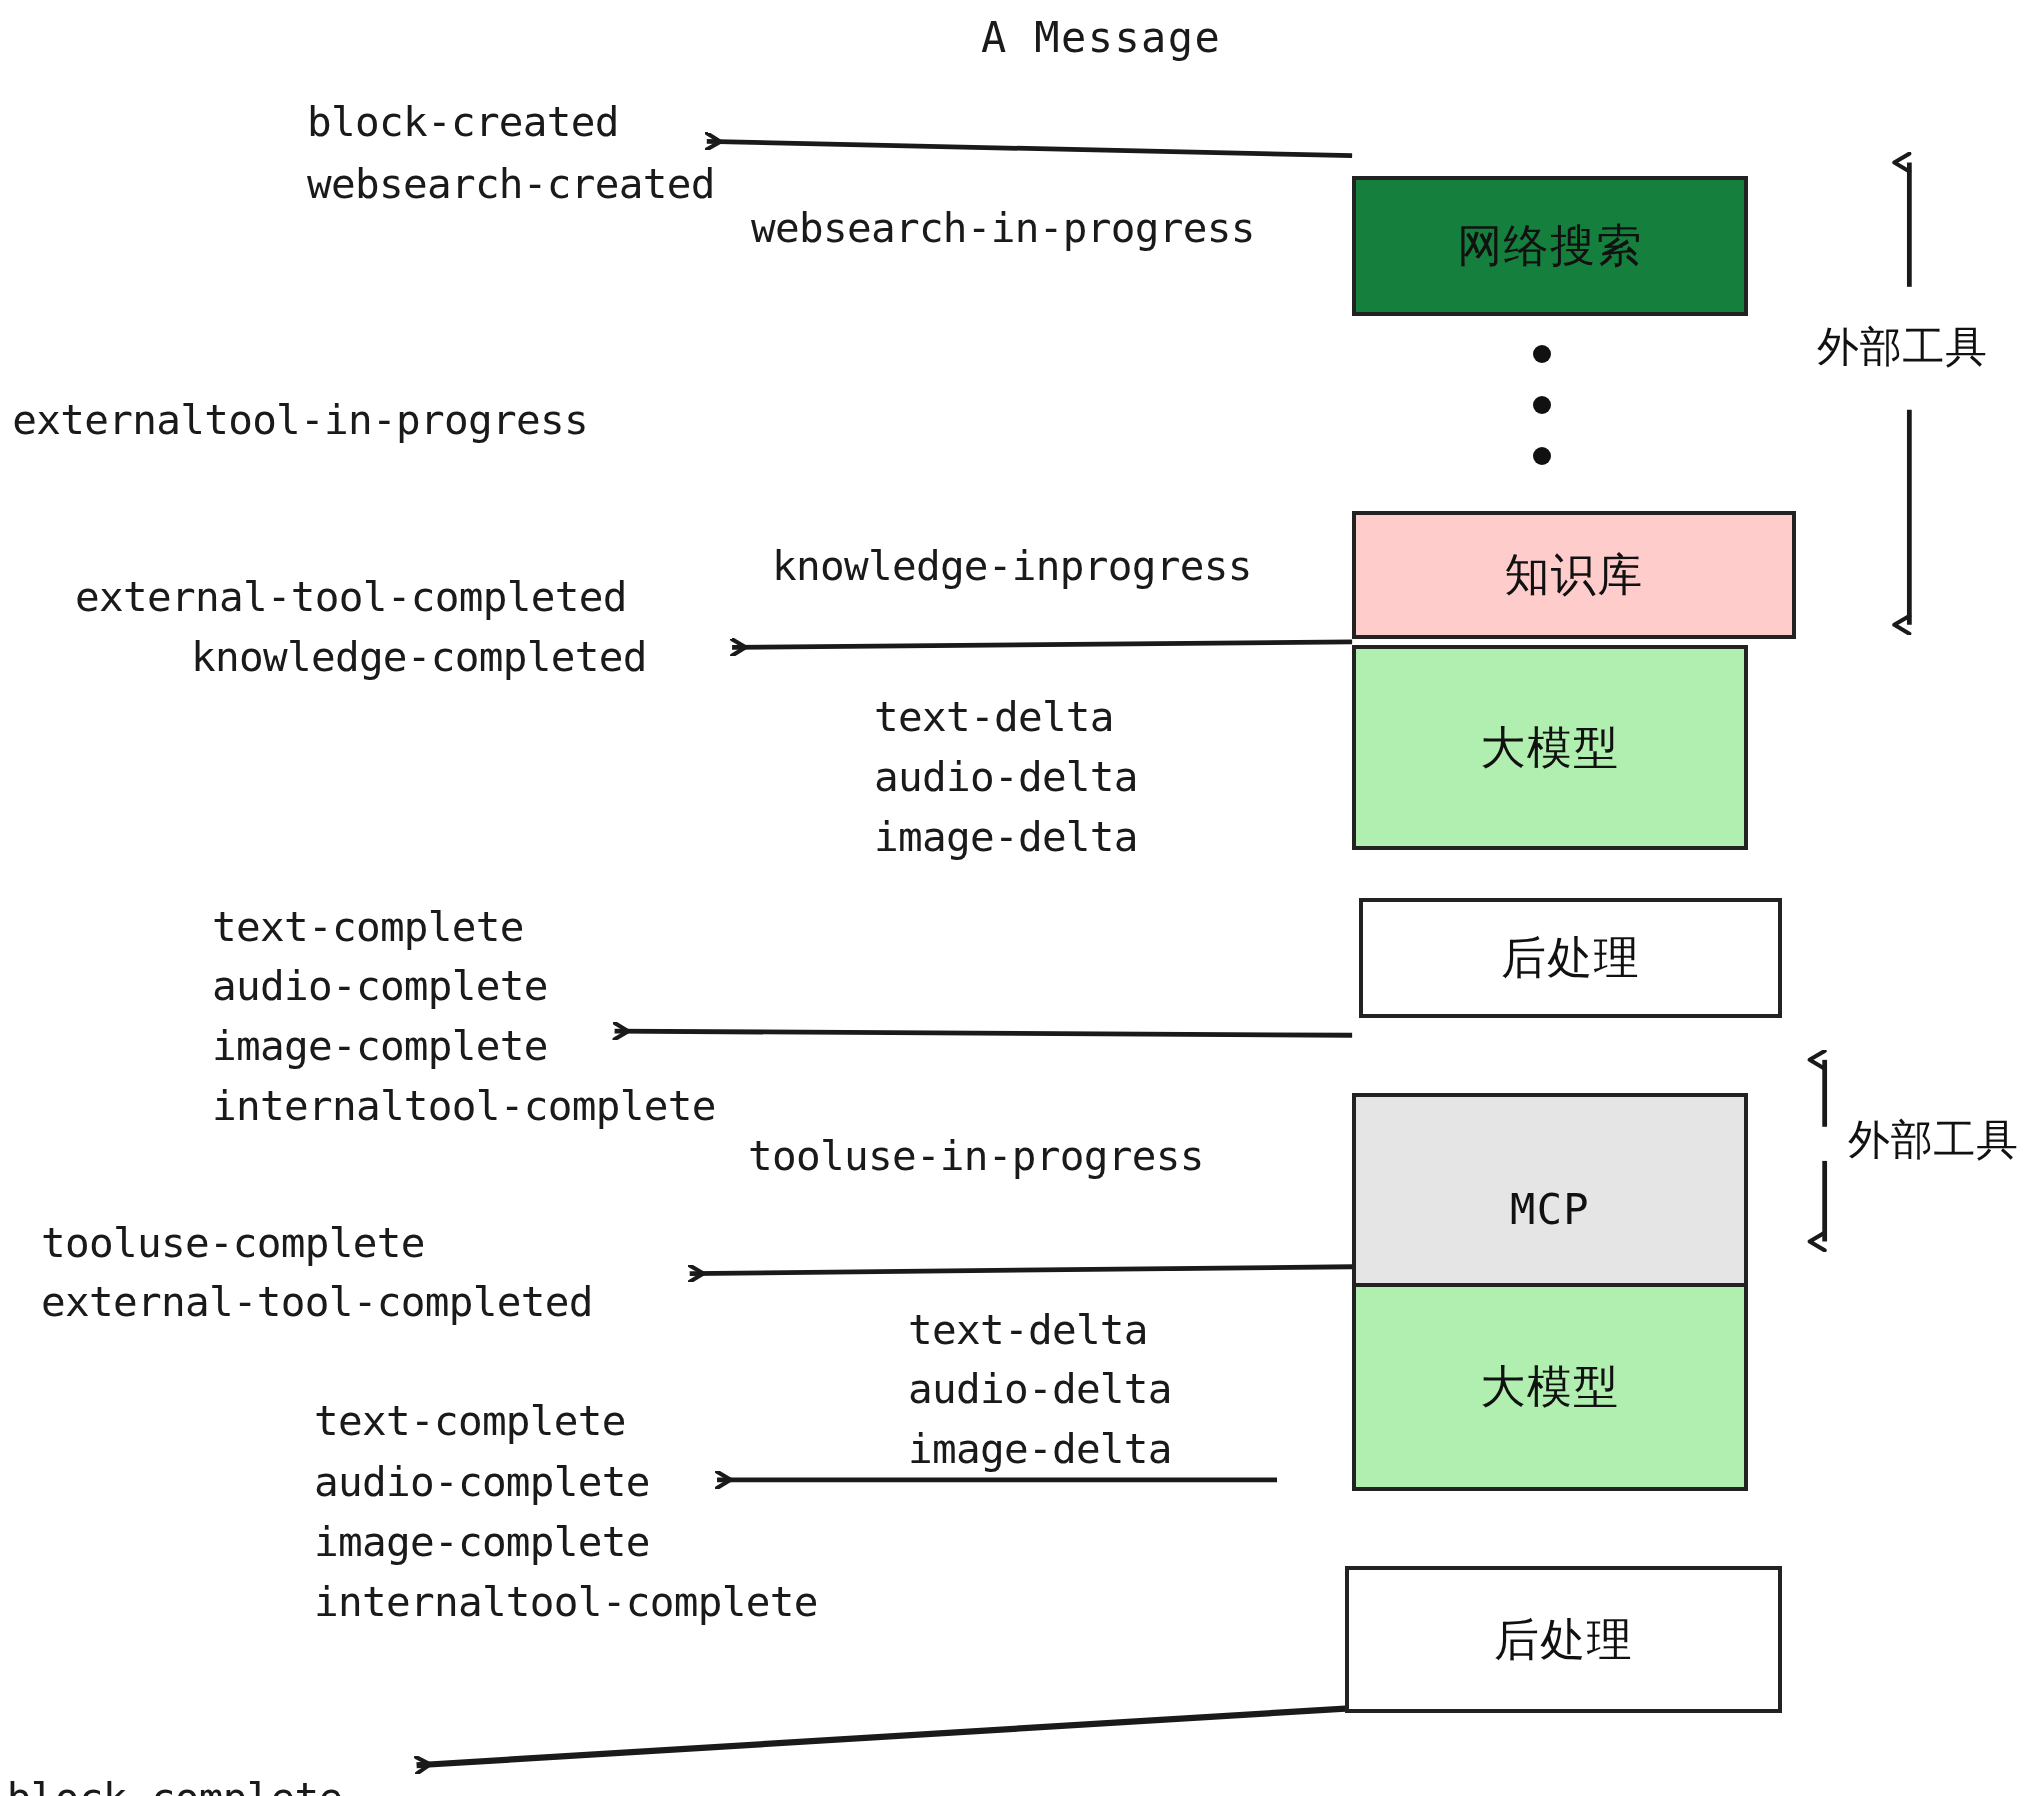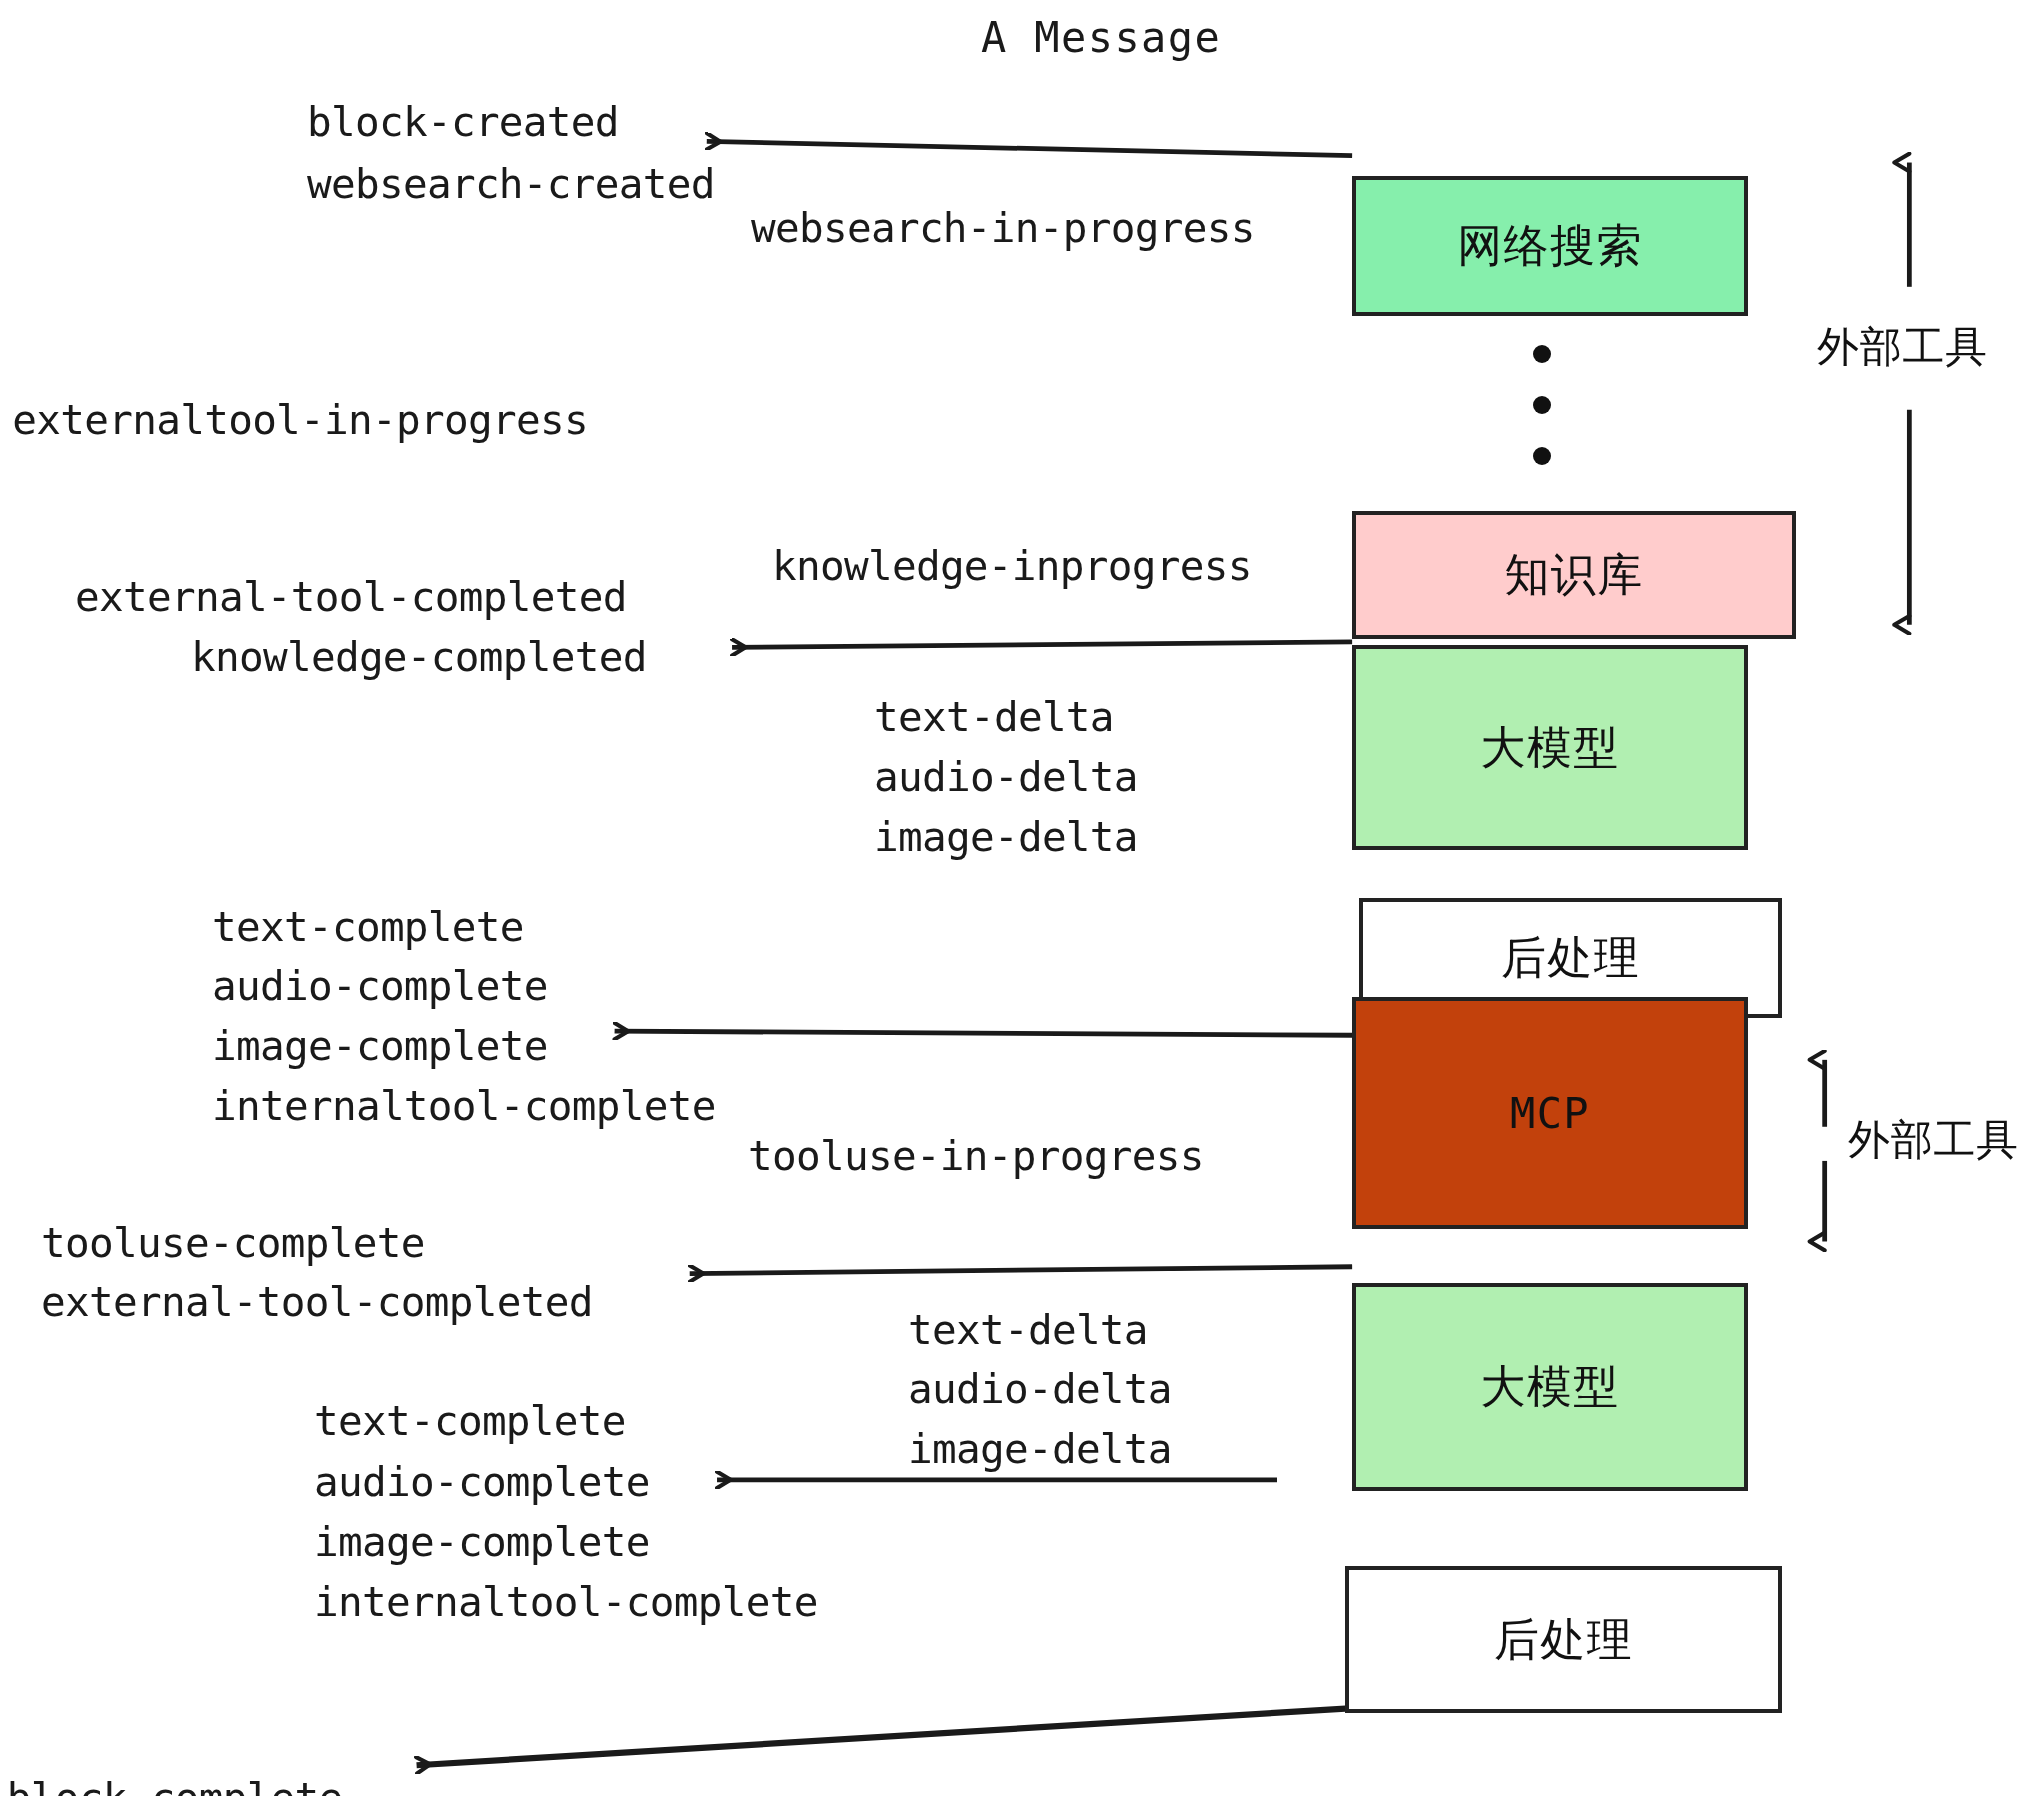--- a/index.html
+++ b/index.html
@@ -106,41 +106,41 @@
 
     <line x1="2796" y1="420" x2="2796" y2="238" stroke="#1a1a1a" stroke-width="7" marker-end="url(#ahu)"></line>
     <line x1="2796" y1="600" x2="2796" y2="915" stroke="#1a1a1a" stroke-width="7" marker-end="url(#ahd)"></line>
 
     <line x1="2672" y1="1650" x2="2672" y2="1552" stroke="#1a1a1a" stroke-width="7" marker-end="url(#ahu)"></line>
     <line x1="2672" y1="1700" x2="2672" y2="1818" stroke="#1a1a1a" stroke-width="7" marker-end="url(#ahd)"></line>
   </svg>
 
   <div class="title" style="left:981px; top:17px;">A Message</div>
 
-  <div class="box" style="left:1352px; top:176px; width:396px; height:140px; background:#86efac;">
+  <div class="box" style="left:1352px; top:176px; width:396px; height:140px; background:#15803d;">
     <span>网络搜索</span>
   </div>
 
   <div class="dot" style="left:1533px; top:345px;"></div>
   <div class="dot" style="left:1533px; top:396px;"></div>
   <div class="dot" style="left:1533px; top:447px;"></div>
 
   <div class="box" style="left:1352px; top:511px; width:444px; height:128px; background:#FFCCCC;">
     <span>知识库</span>
   </div>
 
   <div class="box" style="left:1352px; top:645px; width:396px; height:205px; background:#B1EFB1;">
     <span>大模型</span>
   </div>
 
   <div class="box" style="left:1359px; top:898px; width:423px; height:120px; background:#FFFFFF;">
     <span>后处理</span>
   </div>
 
-  <div class="box mono" style="left:1352px; top:997px; width:396px; height:232px; background:#c2410c;">
+  <div class="box mono" style="left:1352px; top:1093px; width:396px; height:232px; background:#e5e5e5;">
     <span>MCP</span>
   </div>
 
   <div class="box" style="left:1352px; top:1283px; width:396px; height:208px; background:#B1EFB1;">
     <span>大模型</span>
   </div>
 
   <div class="box" style="left:1345px; top:1566px; width:437px; height:147px; background:#FFFFFF;">
     <span>后处理</span>
   </div>

